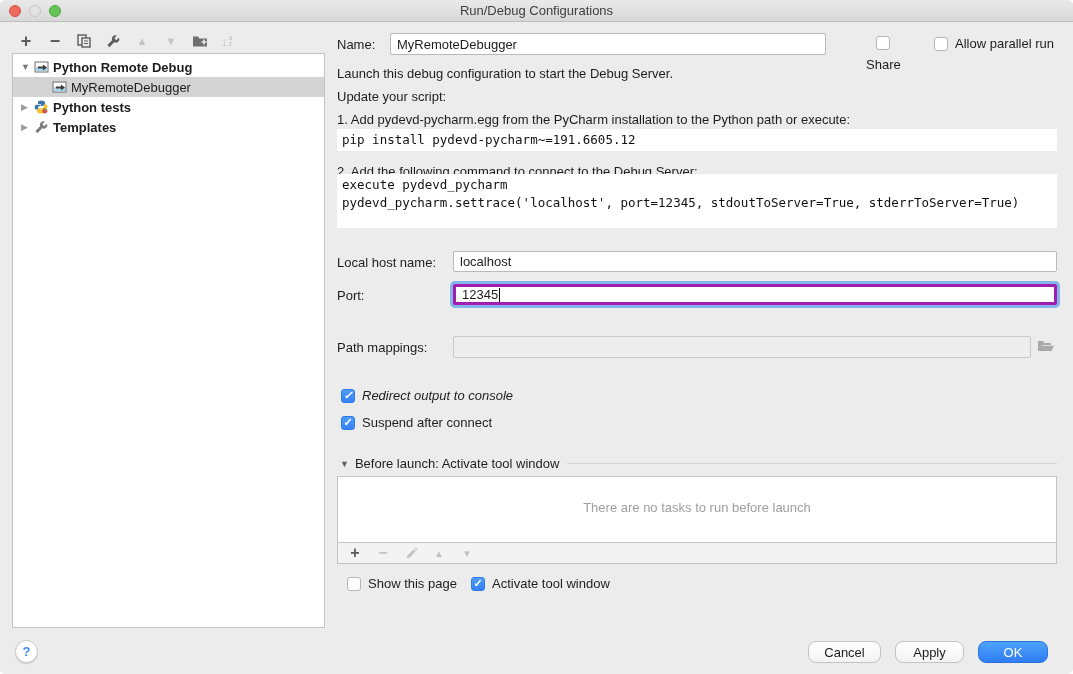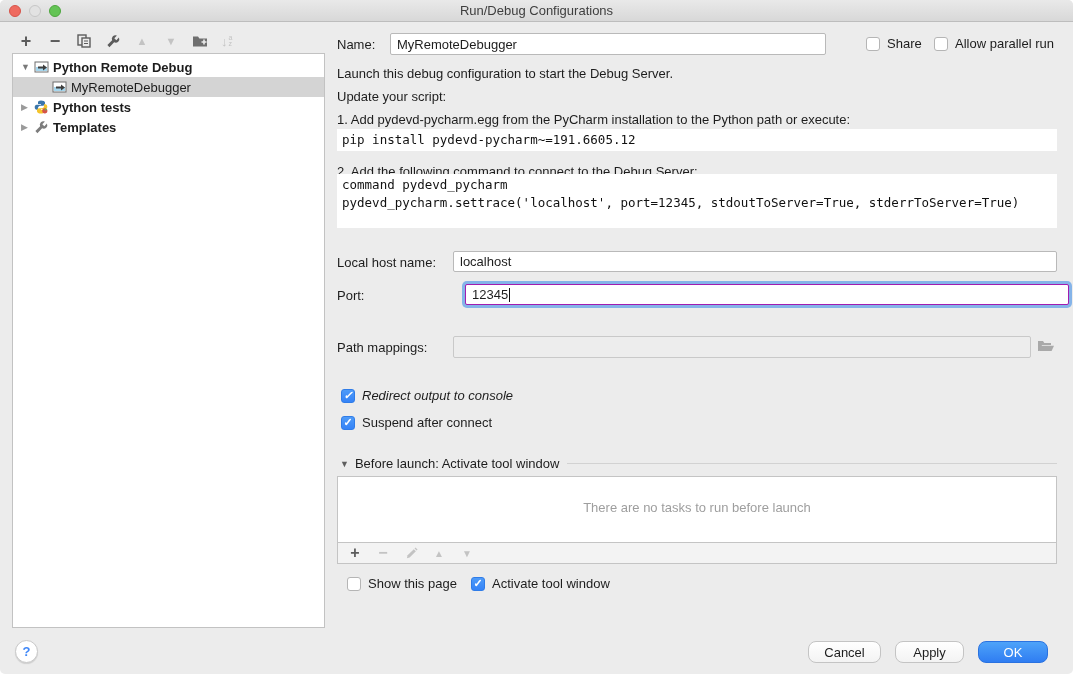--- a/index.html
+++ b/index.html
@@ -35,21 +35,21 @@
   .tlabel { font-weight:bold; }
   .tlabel.normal { font-weight:normal; }
   .indent1 { padding-left:36px; }
   .help-btn { position:absolute; left:15px; top:640px; width:23px; height:23px; border-radius:50%;
     background:#ffffff; border:1px solid #c9c9c9; box-shadow:0 1px 1px rgba(0,0,0,.12);
     color:#3f87f8; font-size:13px; font-weight:bold; display:flex; align-items:center; justify-content:center; }
   .abs { position:absolute; }
   .lbl { font-size:13px; color:#1d1d1d; white-space:nowrap; }
   .field { background:#ffffff; border:1px solid #b9b9b9; border-radius:2px;
     font-size:13px; color:#1d1d1d; padding:0 6px; display:flex; align-items:center; white-space:nowrap; }
-  .field.focused { border:1px solid #a21caf; box-shadow:0 0 0 3px rgba(115,170,233,.85);margin-left:12px; }
+  .field.focused { border:3px solid #a21caf; box-shadow:0 0 0 3px rgba(115,170,233,.85); }
   .caret { display:inline-block; width:1px; height:14px; background:#111; margin-left:1px; }
   .code { background:#ffffff; font-family:"DejaVu Sans Mono", monospace; font-size:12.5px;
     color:#111; padding:2px 5px; line-height:18px; white-space:pre; }
   .cb { width:14px; height:14px; border-radius:3px; background:#ffffff; border:1px solid #b5b5b5;
     display:inline-flex; align-items:center; justify-content:center; flex:none; }
   .cb.checked { background:linear-gradient(#4e9bf8,#3583f7); border:1px solid #2f7ce8;
     color:#fff; font-size:11px; font-weight:bold; }
   .cb.checked::after { content:"✓"; line-height:1; }
   .cbrow { display:flex; align-items:center; gap:7px; }
   .grayfield { background:#ededed; border:1px solid #c9c9c9; border-radius:2px; }
@@ -155,35 +155,35 @@
       <span class="tlabel">Templates</span>
     </div>
   </div>
 
   <div class="help-btn">?</div>
 
   <div class="abs lbl" style="left:337px; top:37px;">Name:</div>
   <div class="abs field" style="left:390px; top:33px; width:436px; height:22px;">
     <span>MyRemoteDebugger</span>
   </div>
-  <div class="abs cbrow" style="left:866px; top:36px;">
+  <div class="abs cbrow" style="left:866px; top:36px;flex-direction:column;">
     <span class="cb"></span>
     <span class="lbl">Share</span>
   </div>
   <div class="abs cbrow" style="left:934px; top:36px;">
     <span class="cb"></span>
     <span class="lbl">Allow parallel run</span>
   </div>
 
   <div class="abs lbl" style="left:337px; top:66px;">Launch this debug configuration to start the Debug Server.</div>
   <div class="abs lbl" style="left:337px; top:89px;">Update your script:</div>
   <div class="abs lbl" style="left:337px; top:112px;">1. Add pydevd-pycharm.egg from the PyCharm installation to the Python path or execute:</div>
   <div class="abs code" style="left:337px; top:129px; width:720px; height:22px;">pip install pydevd-pycharm~=191.6605.12</div>
   <div class="abs lbl" style="left:337px; top:164px;text-align:right;">2. Add the following command to connect to the Debug Server:</div>
-  <div class="abs code" style="left:337px; top:174px; width:720px; height:54px;"><span>command pydevd_pycharm</span>
+  <div class="abs code" style="left:337px; top:174px; width:720px; height:54px;"><span>execute pydevd_pycharm</span>
 <span>pydevd_pycharm.settrace('localhost', port=12345, stdoutToServer=True, stderrToServer=True)</span></div>
 
   <div class="abs lbl" style="left:337px; top:255px;">Local host name:</div>
   <div class="abs field" style="left:453px; top:251px; width:604px; height:21px;">
     <span>localhost</span>
   </div>
   <div class="abs lbl" style="left:337px; top:288px;">Port:</div>
   <div class="abs field focused" style="left:453px; top:284px; width:604px; height:21px;">
     <span>12345</span>
       <span class="caret"></span>

